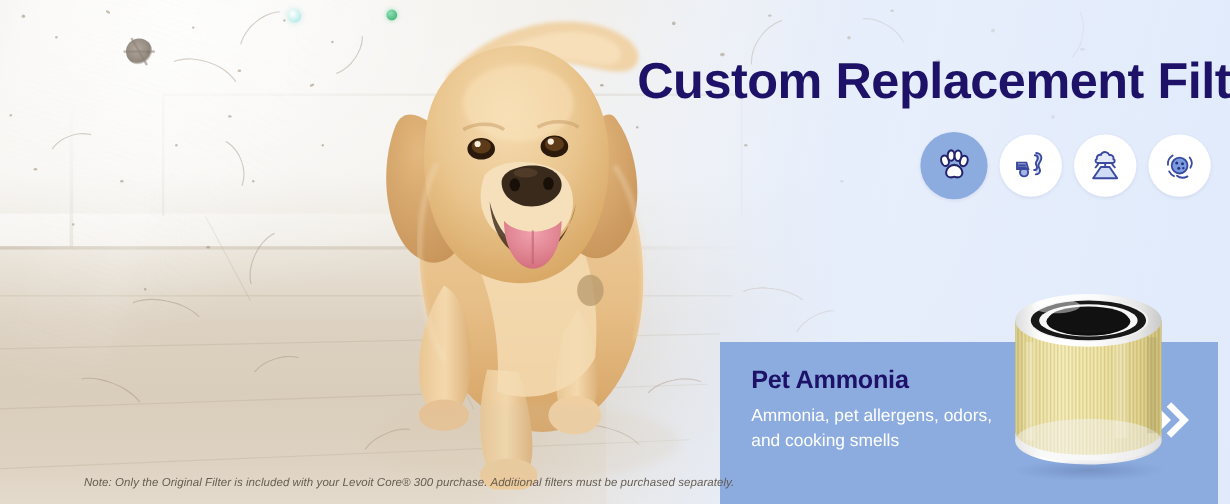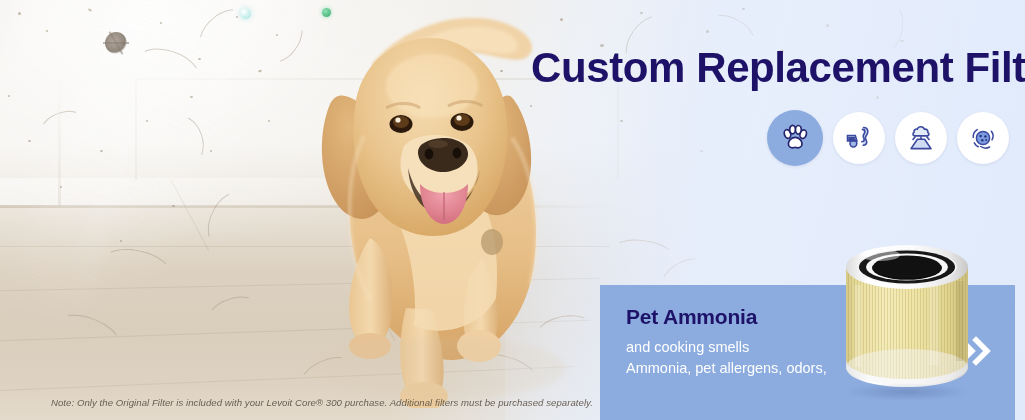--- a/index.html
+++ b/index.html
@@ -258,21 +258,21 @@
     width: 46px;
     height: 46px;
     display: flex;
     align-items: center;
     justify-content: center;
   }
 
   
   .footer-note {
     position: absolute;
-    left: 51px;
+    left: 70px;
     top: 397px;
     color: #5d5449;
     font-size: 9.6px;
     font-style: italic;
     letter-spacing: .05px;
     white-space: nowrap;
     opacity: .92;
   }
 </style>
 </head>
@@ -512,22 +512,22 @@
           </g>
         </svg>
       </span>
     </div>
   </div>
 
   <div class="promo-card">
     <div class="promo-inner">
       <div class="promo-title">Pet Ammonia</div>
       <div class="promo-desc">
+        <div>Ammonia, pet allergens, odors,</div>
         <div>and cooking smells</div>
-        <div>Ammonia, pet allergens, odors,</div>
       </div>
     </div>
     <div class="chevron-next">
       <span>
         <svg width="42" height="34" viewBox="0 0 42 34" xmlns="http://www.w3.org/2000/svg">
           <g fill="none" stroke="#ffffff" stroke-width="5.4" stroke-linecap="square" stroke-linejoin="miter">
             <path d="M8 6 L19 17 L8 28"></path>
             <path d="M23 6 L34 17 L23 28"></path>
           </g>
         </svg>

